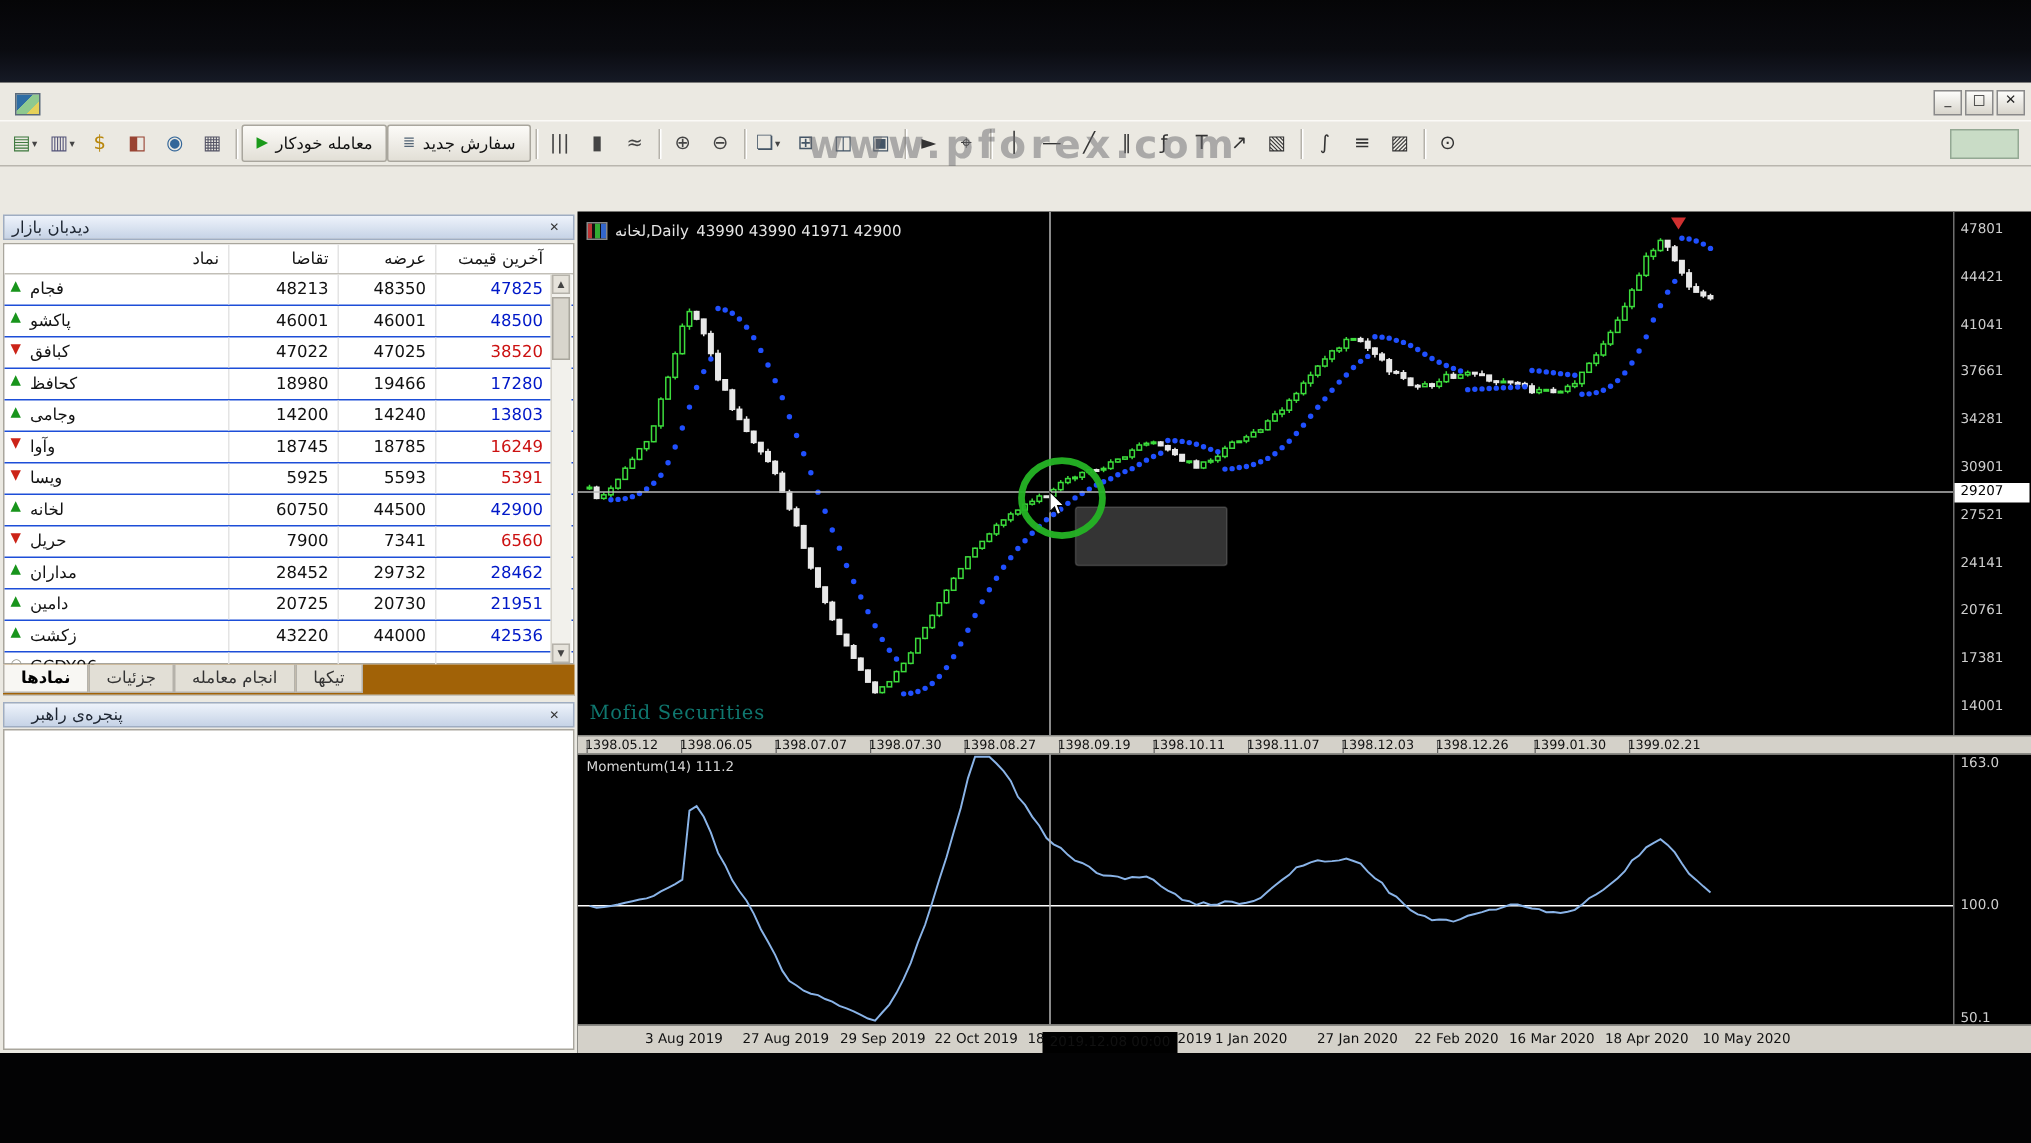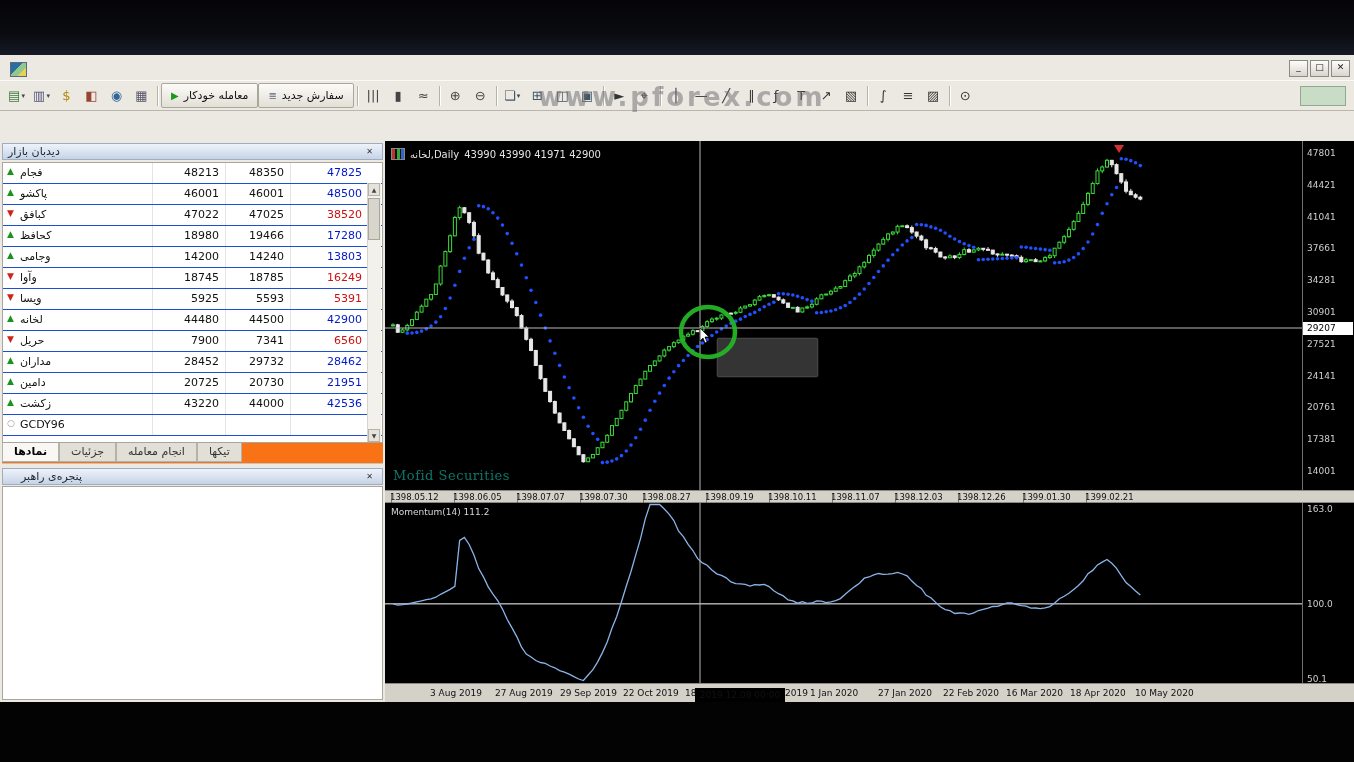--- a/index.html
+++ b/index.html
@@ -66,21 +66,21 @@
   .arr.flat{color:#9a9a90;}
   .last-blue{color:#0018c8;}
   .last-red{color:#cc1111;}
   .mw-sb{position:absolute;right:1px;top:20px;width:13px;height:259px;background:#f2f1ec;
        border-left:1px solid #d6d3cb;}
   .sbbtn{position:absolute;left:0;width:12px;height:13px;background:#e6e3db;border:1px solid #b5b2aa;
        font-size:6px;text-align:center;line-height:12px;color:#444;box-sizing:border-box;}
   .sbthumb{position:absolute;left:0;top:15px;width:12px;height:42px;background:#d8d5cc;
        border:1px solid #a9a69d;box-sizing:border-box;}
   .mw-tabs{position:absolute;left:2px;top:302px;width:381px;height:20px;display:flex;align-items:flex-start;
-       background:#f97316;border-bottom:1px solid #c6c3bb;font-size:11px;}
+       background:#a16207;border-bottom:1px solid #c6c3bb;font-size:11px;}
   .ptab{padding:2px 11px 3px;border:1px solid #b5b2aa;border-top:none;background:#e2dfd6;color:#333;}
   .ptab.active{background:#f8f7f3;font-weight:bold;color:#000;}
   .nav-head{top:327px;padding-left:18px;}
   .nav-body{position:absolute;left:2px;top:345px;width:381px;height:214px;background:#fff;
        border:1px solid #a9a69d;box-sizing:border-box;}
 
   
   .chartwrap{position:absolute;left:385px;top:0;width:969px;height:561px;background:#000;overflow:hidden;}
   .vsep{position:absolute;left:917px;top:0;width:1px;height:542px;background:#6f6f6f;z-index:1;}
   svg{position:absolute;left:0;}
@@ -178,20 +178,26 @@
   <div class="content">
 
     <div class="leftpanel">
 
       <div class="phead mw-head">
         <span dir="rtl">دیدبان بازار</span>
         <span class="pclose">✕</span>
       </div>
 
       <div class="mw-table">
+        <div class="mw-cols">
+            <div class="c c-sym" dir="rtl">نماد</div>
+            <div class="c c-bid" dir="rtl">تقاضا</div>
+            <div class="c c-ask" dir="rtl">عرضه</div>
+            <div class="c c-last" dir="rtl">آخرین قیمت</div>
+          </div>
         <div class="mw-rows">
             <div class="mw-row">
               <div class="c c-sym"><span class="arr up">▲</span><span dir="rtl">فجام</span></div>
               <div class="c c-bid">48213</div>
               <div class="c c-ask">48350</div>
               <div class="c c-last last-blue">47825</div>
             </div>
             <div class="mw-row">
               <div class="c c-sym"><span class="arr up">▲</span><span dir="rtl">پاکشو</span></div>
               <div class="c c-bid">46001</div>
@@ -223,21 +229,21 @@
               <div class="c c-last last-red">16249</div>
             </div>
             <div class="mw-row">
               <div class="c c-sym"><span class="arr down">▼</span><span dir="rtl">ویسا</span></div>
               <div class="c c-bid">5925</div>
               <div class="c c-ask">5593</div>
               <div class="c c-last last-red">5391</div>
             </div>
             <div class="mw-row">
               <div class="c c-sym"><span class="arr up">▲</span><span dir="rtl">لخانه</span></div>
-              <div class="c c-bid">44480</div>
+              <div class="c c-bid">60750</div>
               <div class="c c-ask">44500</div>
               <div class="c c-last last-blue">42900</div>
             </div>
             <div class="mw-row">
               <div class="c c-sym"><span class="arr down">▼</span><span dir="rtl">حریل</span></div>
               <div class="c c-bid">7900</div>
               <div class="c c-ask">7341</div>
               <div class="c c-last last-red">6560</div>
             </div>
             <div class="mw-row">

